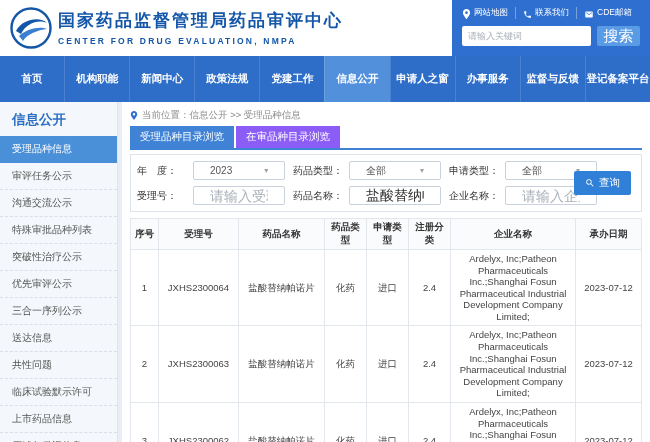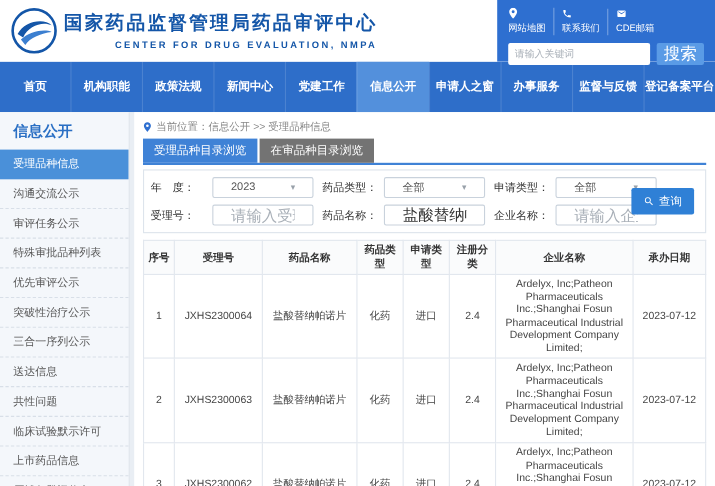--- a/index.html
+++ b/index.html
@@ -3,26 +3,26 @@
 <meta charset="utf-8">
 <style>
   * { margin:0; padding:0; box-sizing:border-box; }
   html,body { background:#fff; }
   body { font-family:"Liberation Sans","DejaVu Sans",sans-serif; }
   .page { position:relative; width:650px; height:442px; overflow:hidden; background:#fff; }
 
   
   .topbar { position:relative; height:56px; background:#fff; }
   .logo { position:absolute; left:10px; top:7px; width:42px; height:42px; }
-  .titles { position:absolute; left:58px; top:9px; color:#1456a8;text-align:right; }
+  .titles { position:absolute; left:58px; top:9px; color:#1456a8; }
   .title-cn { font-size:17px; font-weight:bold; letter-spacing:2px; }
   .title-en { font-size:8.5px; font-weight:bold; letter-spacing:2.2px; margin-top:4px; }
   .top-right { position:absolute; right:0; top:0; width:198px; height:56px; background:#2e6fd0; padding:7px 10px 0 10px; }
   .quick-links { display:flex; align-items:center; color:#fff; font-size:8.5px; }
-  .qlink { display:flex; align-items:flex-start; gap:3px; padding:0 7px; border-right:1px solid rgba(255,255,255,.35); color:#fff; text-decoration:none; cursor:pointer; white-space:nowrap;flex-direction:column; }
+  .qlink { display:flex; align-items:flex-end; gap:3px; padding:0 7px; border-right:1px solid rgba(255,255,255,.35); color:#fff; text-decoration:none; cursor:pointer; white-space:nowrap; }
   .qlink:first-child { padding-left:0; }
   .qlink:last-child { border-right:none; }
   .qlink svg { flex:0 0 auto; }
   .search-row { display:flex; margin-top:7px; gap:6px; }
   .site-search { flex:1; height:20px; border:none; border-radius:2px; padding:0 6px; font-size:9px; color:#333; background:#fff; outline:none; }
   .site-search::placeholder { color:#a9b0b8; }
   .site-search-btn { width:44px; height:20px; background:#5a9be6; border:none; border-radius:2px; color:#fff; font-size:15px; cursor:pointer; }
 
   
   .mainnav { display:flex; height:46px; background:#2e6ec9; }
@@ -35,21 +35,21 @@
   .sidebar { width:118px; flex:0 0 118px; background:#f4f7fb; border-right:1px solid #dfe5ec; overflow:hidden; }
   .sidebar-title { color:#2a6fc4; font-weight:bold; font-size:13.5px; padding:9px 0 7px 12px; }
   .side-item { font-size:10px; color:#555; padding:6px 4px 6px 12px; border-bottom:1px dashed #d8dfe8; cursor:pointer; }
   .side-item.active { background:#4a90d9; color:#fff; border-bottom-color:transparent; }
 
   .content { flex:1; background:#fff; margin-left:4px; padding:4px 8px 0 8px; position:relative; overflow:hidden; }
 
   .breadcrumb { display:flex; align-items:center; gap:4px; font-size:9.5px; color:#888; height:18px; }
 
   .tabs { display:flex; gap:2px; border-bottom:2px solid #3f82d6; margin-top:2px; }
-  .tab { padding:4px 10px 4px 10px; font-size:10.5px; color:#fff; background:#737373; cursor:pointer; white-space:nowrap; }
+  .tab { padding:4px 10px 4px 10px; font-size:10.5px; color:#fff; background:#8b5cf6; cursor:pointer; white-space:nowrap; }
   .tab.active { background:#3f82d6; }
 
   
   .filter { border:1px solid #dde4ec; margin-top:4px; padding:6px 64px 6px 6px; position:relative; display:flex; flex-direction:column; gap:6px; }
   .frow { display:flex; align-items:center; }
   .fgroup { display:flex; align-items:center; margin-right:8px; }
   .flabel { width:52px; text-align:left; font-size:10px; color:#333; margin-right:4px; white-space:nowrap; }
   .fselect { width:92px; height:19px; border:1px solid #c9d2dc; border-radius:2px; display:flex; align-items:center; justify-content:space-between; padding:0 16px; font-size:10px; color:#555; background:#fff; cursor:pointer;gap:32px; }
   .chev { color:#99a1aa; font-size:8px; }
   .finput { width:92px; height:19px; border:1px solid #c9d2dc; border-radius:2px; padding:0 16px; font-size:14px; color:#333; outline:none; }
@@ -104,40 +104,40 @@
       <div class="search-row">
         <input class="site-search" type="text" placeholder="请输入关键词" style="">
         <button class="site-search-btn">搜索</button>
       </div>
     </div>
   </header>
 
   <nav class="mainnav">
     <a class="nav-item">首页</a>
     <a class="nav-item">机构职能</a>
+    <a class="nav-item">新闻中心</a>
     <a class="nav-item">政策法规</a>
-    <a class="nav-item">新闻中心</a>
     <a class="nav-item">党建工作</a>
     <a class="nav-item active">信息公开</a>
     <a class="nav-item">申请人之窗</a>
     <a class="nav-item">办事服务</a>
     <a class="nav-item">监督与反馈</a>
     <a class="nav-item">登记备案平台</a>
   </nav>
 
   <div class="bodywrap">
 
     <aside class="sidebar">
       <div class="sidebar-title">信息公开</div>
       <div class="side-item active">受理品种信息</div>
+      <div class="side-item">审评任务公示</div>
       <div class="side-item">沟通交流公示</div>
-      <div class="side-item">审评任务公示</div>
       <div class="side-item">特殊审批品种列表</div>
+      <div class="side-item">突破性治疗公示</div>
       <div class="side-item">优先审评公示</div>
-      <div class="side-item">突破性治疗公示</div>
       <div class="side-item">三合一序列公示</div>
       <div class="side-item">送达信息</div>
       <div class="side-item">共性问题</div>
       <div class="side-item">临床试验默示许可</div>
       <div class="side-item">上市药品信息</div>
       <div class="side-item">原辅包登记信息</div>
 
     </aside>
 
     <main class="content">

